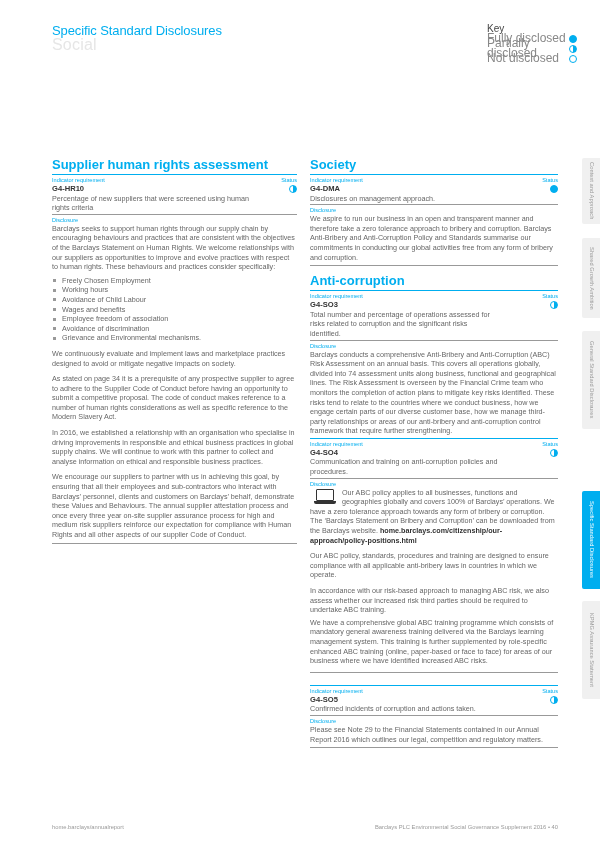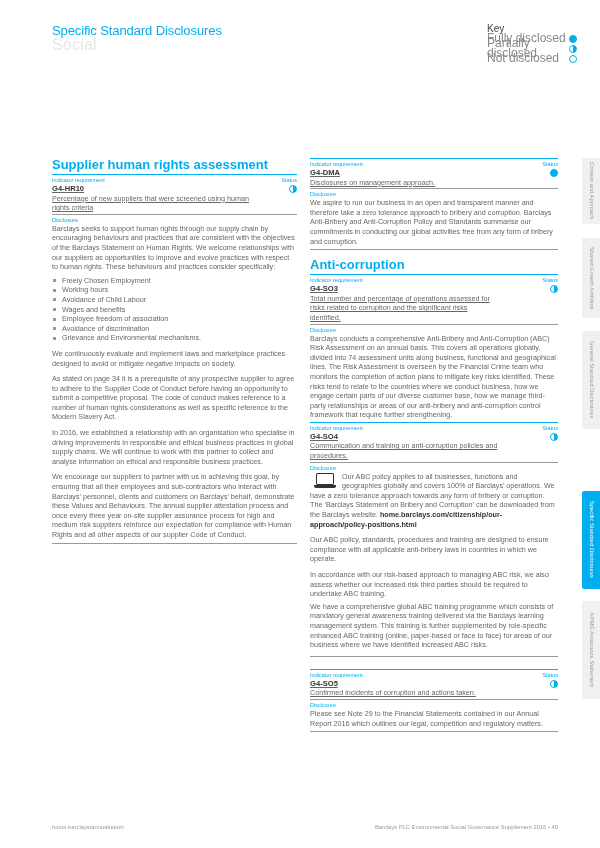--- a/index.html
+++ b/index.html
@@ -16,21 +16,21 @@
   .dot.full { background: #00aeef; }
   .dot.half { background: linear-gradient(to right, #fff 50%, #00aeef 50%); }
   .dot.none { background: #fff; }
 
   .col { position: absolute; top: 158px; }
   .col-left { left: 52px; width: 245px; }
   .col-right { left: 310px; width: 248px; }
 
   .sec-title { font-size: 13px; font-weight: bold; color: #00aeef; line-height: 14px; margin-bottom: 2px; }
   .ind-head { border-top: 1.3px solid #00aeef; display: flex; justify-content: space-between; font-size: 5.6px; color: #00aeef; line-height: 8px; padding-top: 1px; }
-  .ind-row { display: flex; justify-content: space-between; align-items: flex-start; border-bottom: 1.2px solid #999; padding-bottom: 1px; text-decoration: underline; }
+  .ind-row { display: flex; justify-content: space-between; align-items: flex-start; border-bottom: 1.2px solid #999; padding-bottom: 1px; }
   .ind-code { font-weight: bold; color: #333; font-size: 7.6px; line-height: 9.6px; }
   .ind-desc { color: #666; }
   .ind-row .dot { margin-top: 1px; }
   .disc-label { font-size: 5.6px; color: #00aeef; line-height: 8px; margin-top: 1px; }
   p { margin-bottom: 6px; }
   ul { list-style: none; margin-bottom: 6px; }
   li { padding-left: 10px; position: relative; }
   li::before { content: ""; position: absolute; left: 1px; top: 3.5px; width: 3px; height: 3px; background: #999; }
   .block-end { border-bottom: 1.2px solid #999; margin-bottom: 6px; }
   .link { font-weight: bold; color: #333; }
@@ -94,20 +94,21 @@
     <li>Grievance and Environmental mechanisms.</li>
   </ul>
   <p>We continuously evaluate and implement laws and marketplace practices designed to avoid or mitigate negative impacts on society.</p>
   <p>As stated on page 34 it is a prerequisite of any prospective supplier to agree to adhere to the Supplier Code of Conduct before having an opportunity to submit a competitive proposal. The code of conduct makes reference to a number of human rights considerations as well as specific reference to the Modern Slavery Act.</p>
   <p>In 2016, we established a relationship with an organisation who specialise in driving improvements in responsible and ethical business practices in global supply chains. We will continue to work with this partner to collect and analyse information on ethical and responsible business practices.</p>
   <p style="margin-bottom:3px">We encourage our suppliers to partner with us in achieving this goal, by ensuring that all their employees and sub-contractors who interact with Barclays’ personnel, clients and customers on Barclays’ behalf, demonstrate these Values and Behaviours. The annual supplier attestation process and once every three year on-site supplier assurance process for high and medium risk suppliers reinforce our expectation for compliance with Human Rights and all other aspects of our supplier Code of Conduct.</p>
   <div class="block-end"></div>
 </div>
 
 <div class="col col-right">
+  <div class="sec-title">Society</div>
   <div class="ind-head">
     <span>Indicator requirement</span>
     <span>Status</span>
   </div>
   <div class="ind-row">
     <div>
       <div class="ind-code">G4-DMA</div>
       <div class="ind-desc">Disclosures on management approach.</div>
     </div>
     <span class="dot full"></span>

